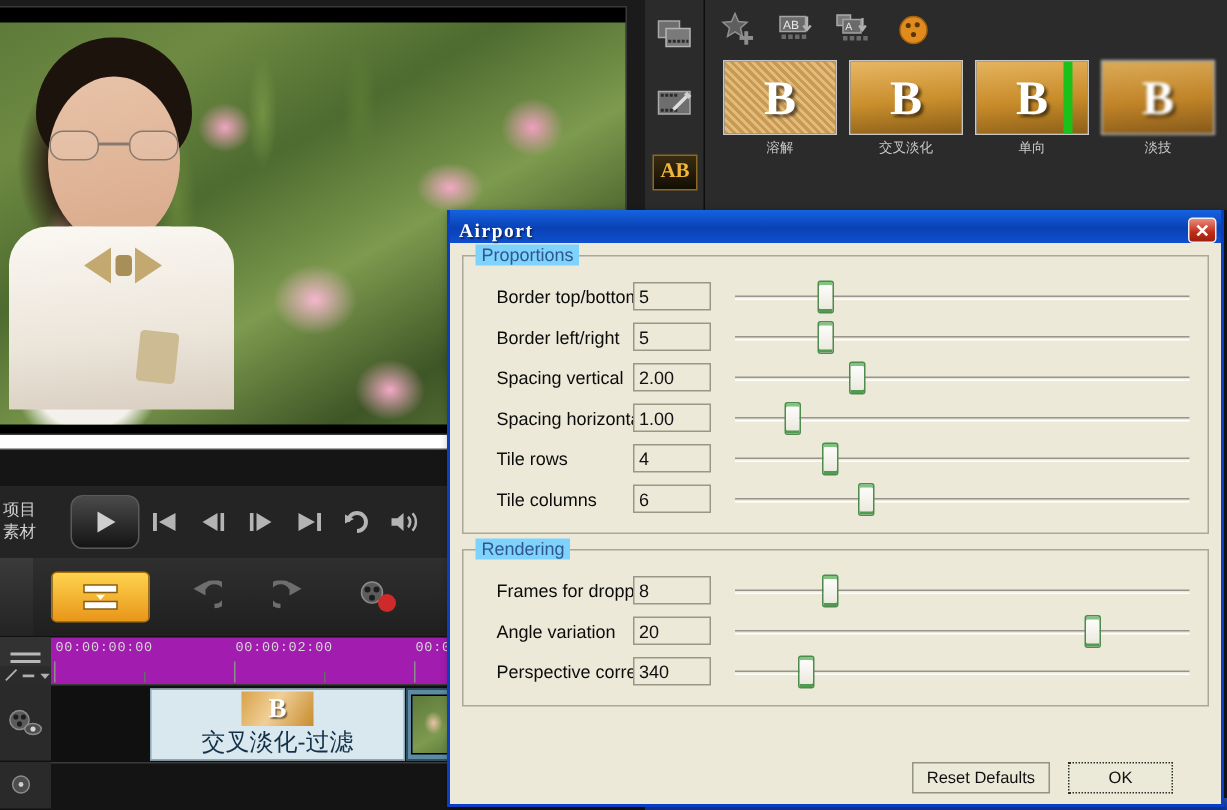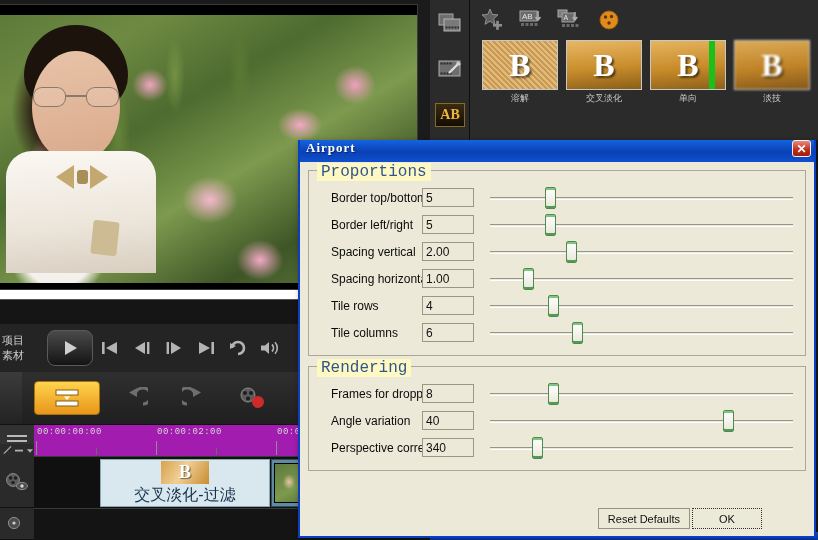--- a/index.html
+++ b/index.html
@@ -264,40 +264,40 @@
   }
 
   
   #dialog{
     position:absolute;left:298px;top:140px;width:518px;height:398px;
     background:#ece9d8; border:2px solid #0a3fc4; border-top:none;
     box-shadow:2px 2px 6px rgba(0,0,0,.45);
   }
   #dialog-titlebar{
     height:22px; background:linear-gradient(#1563e0,#0a41b5 55%,#0f4fcf);
-    display:flex;align-items:flex-start;justify-content:space-between;padding:0 3px 0 6px;
+    display:flex;align-items:flex-end;justify-content:space-between;padding:0 3px 0 6px;
   }
   #dialog-title{
     color:#fff;font-family:"Liberation Serif",serif;font-weight:bold;font-size:13px;
     letter-spacing:1px;text-shadow:1px 1px 1px rgba(0,0,0,.45);
   }
   #dialog-close{
     width:19px;height:17px;border-radius:3px;border:1px solid #f0f0f0;
     background:linear-gradient(#e98b7d,#c02b18 60%,#9d1e0d);
     display:flex;align-items:center;justify-content:center;
     color:#fff;font-size:12px;font-weight:bold;line-height:1;
   }
   #dialog-body{position:absolute;left:0;top:22px;right:0;bottom:0;padding:8px 8px 0 8px;}
 
   .group-box{
     position:relative;border:1px solid #aca899;margin-bottom:10px;padding:14px 8px 8px 8px;
   }
   .group-title{
-    position:absolute;top:-8px;left:8px;background:#fef9c3;padding:0 4px;
-    color:#31568f;font-size:16px;font-family:Liberation Mono, monospace;
+    position:absolute;top:-8px;left:8px;background:#7dd3fc;padding:0 4px;
+    color:#31568f;font-size:12px;
   }
   .field-row{
     display:flex;align-items:center;height:25px;margin-bottom:2px;
   }
   .field-label{
     width:105px;color:#0b0b0b;font-size:12px;padding-left:14px;white-space:nowrap;
   }
   .field-input{
     width:52px;height:19px;background:#ece9d8;border:1px solid #9b9787;
     color:#111;font-size:12px;padding-left:3px;display:flex;align-items:center;
@@ -312,21 +312,21 @@
   }
   .slider-thumb{
     position:absolute;top:1px;width:11px;height:22px;border-radius:2px;
     background:linear-gradient(#ffffff,#e9e7da);
     border:1px solid #4f8b4f;
     box-shadow:inset 0 2px 0 #7fc47f, inset 0 -2px 0 #4f9b4f;
   }
 
   #dialog-buttons{
     position:absolute;left:0;right:0;bottom:6px;height:22px;
-    display:flex;justify-content:flex-end;gap:2px;padding-right:52px;text-align:center;
+    display:flex;justify-content:flex-end;gap:12px;padding-right:32px;text-align:center;
   }
   .dlg-btn{
     height:21px;min-width:72px;padding:0 9px;
     background:rgba(236,233,216,.40);
     border:1px solid rgba(120,118,106,.75);
     color:#111;font-size:11px;display:flex;align-items:center;justify-content:center;
     white-space:nowrap;
   }
   .dlg-btn.default{ border:1px dotted #30302e; min-width:70px; }
 
@@ -717,21 +717,21 @@
         <span class="field-label">Frames for dropping</span>
         <span class="field-input">8</span>
         <span class="slider-wrap">
           <span class="slider-track"></span>
           <span class="slider-thumb" style="left:19%"></span>
         </span>
       </div>
 
       <div class="field-row">
         <span class="field-label">Angle variation</span>
-        <span class="field-input">40</span>
+        <span class="field-input">20</span>
         <span class="slider-wrap">
           <span class="slider-track"></span>
           <span class="slider-thumb" style="left:77%"></span>
         </span>
       </div>
 
 
       <div class="field-row">
         <span class="field-label">Perspective correct.</span>
         <span class="field-input">340</span>

